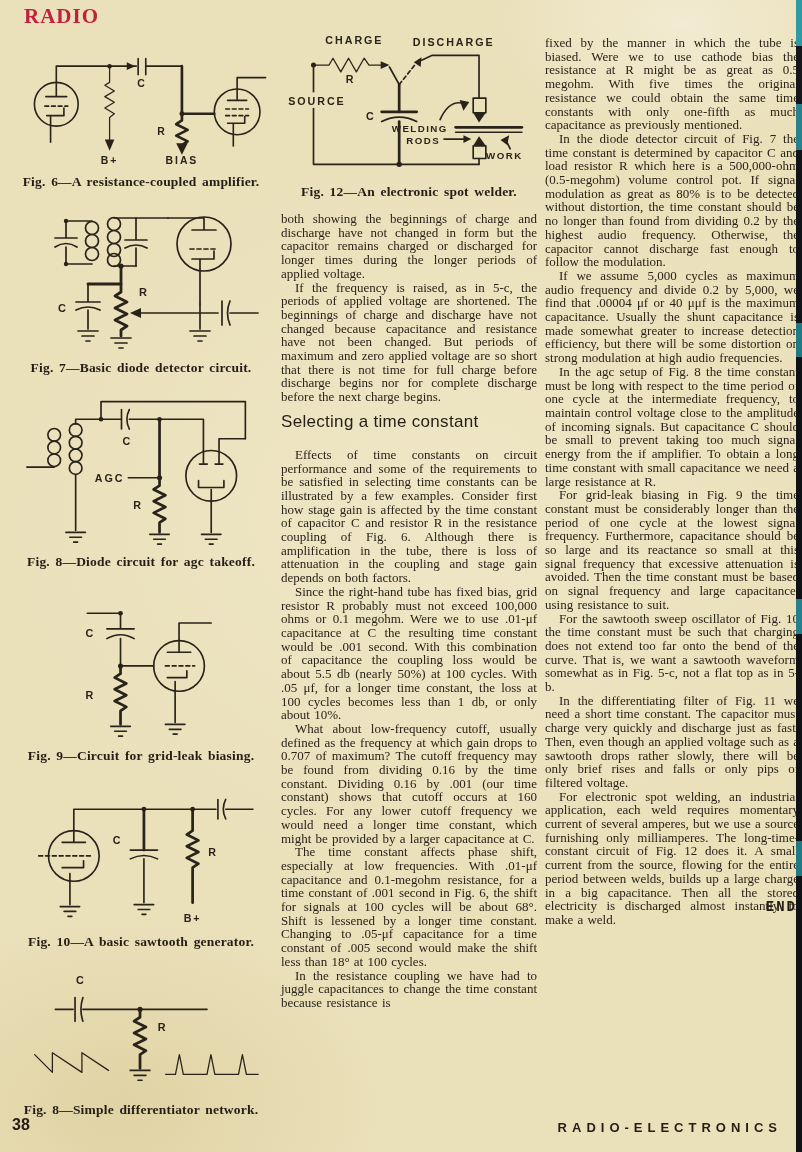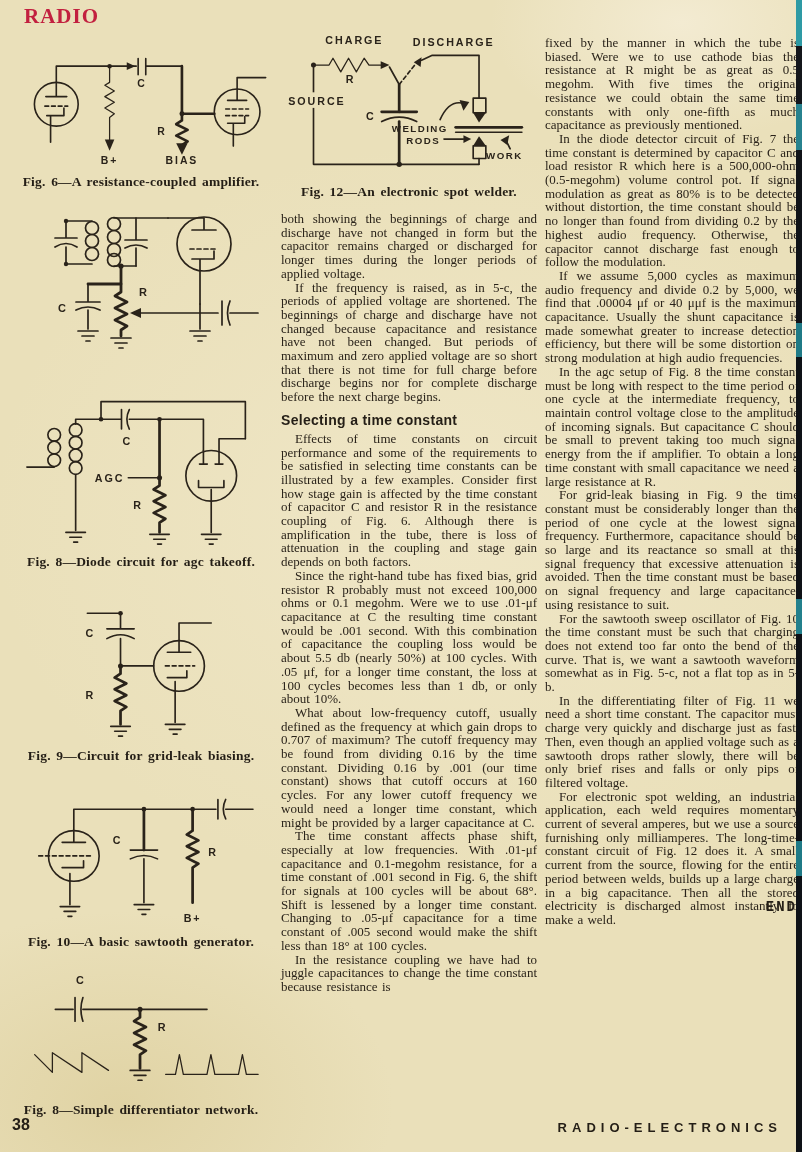--- a/index.html
+++ b/index.html
@@ -39,22 +39,22 @@
     font-weight:700; font-size:13.5px; color:#241e16;
     text-align:center; word-spacing:2px; letter-spacing:0.2px; margin-top:6px;
   }
   .body-p {
     font-size:13px; line-height:13.7px; text-align:justify;
     color:#2a231a; word-spacing:1px;
   }
   .body-p.ind { text-indent:14px; }
   .body-p.last { position:relative; }
   .sec-head {
-    font-family:"Liberation Sans", sans-serif; font-weight:700;
-    font-size:14px; color:#241e16; margin:8px 0 4px; letter-spacing:0.3px;
+    font-family:"Liberation Sans", sans-serif; font-weight:400;
+    font-size:17px; color:#241e16; margin:8px 0 16px; letter-spacing:0.3px;
   }
   .end-tag {
     position:absolute; right:2px; bottom:12px;
     font-weight:700; font-size:14px; letter-spacing:2px; color:#241e16;font-family:Liberation Mono, monospace;
   }
   .footer-page {
     position:absolute; left:12px; top:1116px;
     font-family:"Liberation Sans", sans-serif; font-weight:700; font-size:16px; color:#241e16;
   }
   .footer-brand {
@@ -137,20 +137,21 @@
         <circle class="w" cx="196" cy="48" r="27"></circle>
         <path class="w" d="M160,22 H196 M196,22 V34 M184,34 H208"></path>
         <path class="w dash" d="M182,53 H210"></path>
         <path class="w" d="M184,63 H206 V55 M192,63 V108"></path>
         <path class="w" d="M182,135 H202 M186,140 H198 M190,145 H194"></path>
         <path class="w" d="M192,108 V133"></path>
         <polygon class="sol" points="133,112 133,122 122,117"></polygon>
         <path class="w" d="M133,117 H210"></path>
         <path class="w" d="M214,105 V129 M222,105 Q217,117 222,129 M222,117 H250"></path>
       </svg>
+      <div class="caption">Fig. 7—Basic diode detector circuit.</div>
     </div>
 
     <div class="figabs" style="top:362px;">
       <svg width="266" height="158" viewBox="0 0 266 162">
         <circle class="w" cx="44" cy="46" r="6.5"></circle>
           <circle class="w" cx="44" cy="59" r="6.5"></circle>
           <circle class="w" cx="44" cy="72" r="6.5"></circle>
         <path class="w" d="M44,79 H16"></path>
         <circle class="w" cx="66" cy="41" r="6.5"></circle>
           <circle class="w" cx="66" cy="54" r="6.5"></circle>

